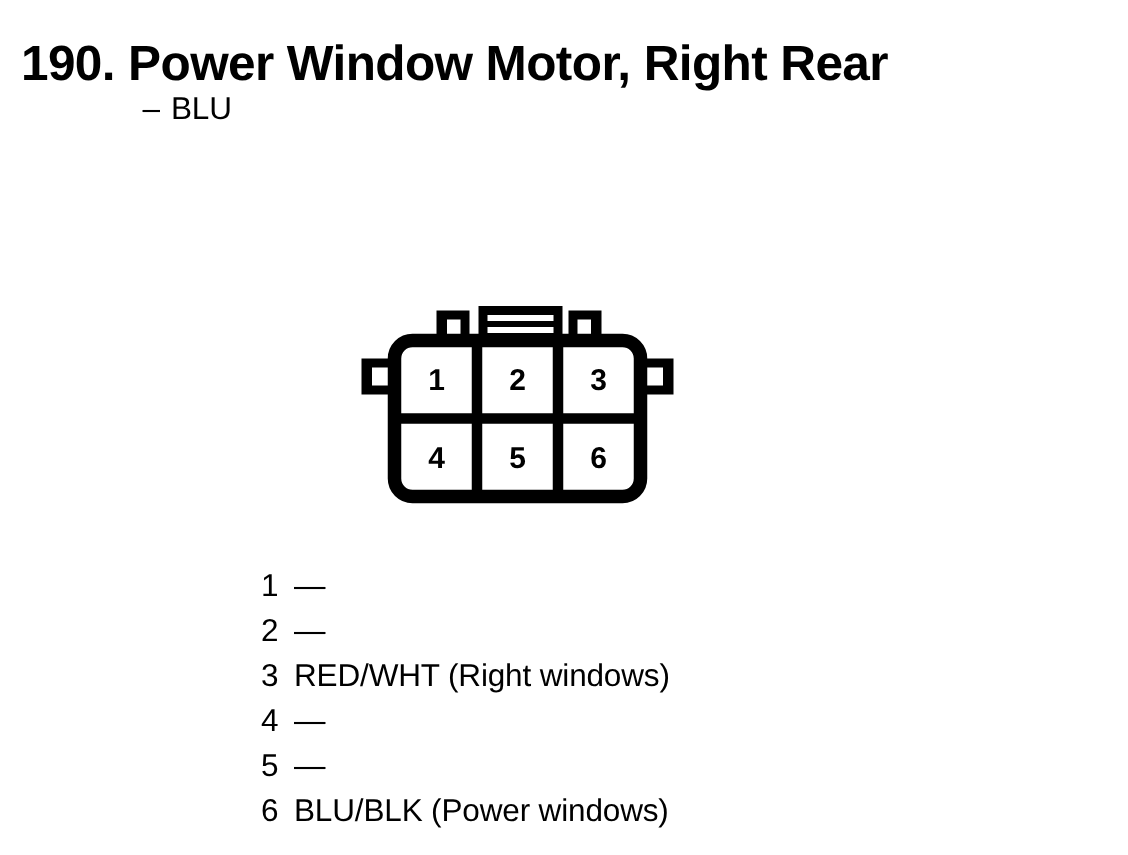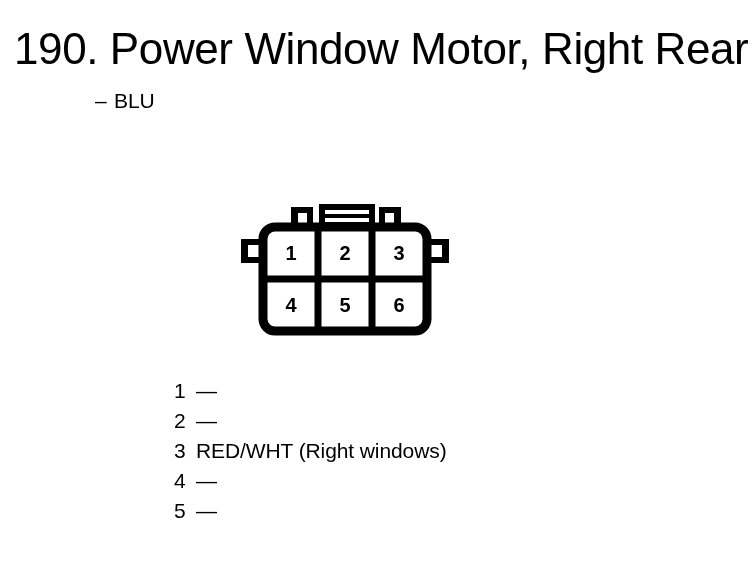--- a/index.html
+++ b/index.html
@@ -15,32 +15,32 @@
     font-family: "Liberation Sans", sans-serif;
     color: #000000;
     -webkit-font-smoothing: none;
   }
 
   
   #page-title {
     position: absolute;
     left: 14px;
     top: 24px;
-    font-size: 44px;
-    font-weight: normal;
+    font-size: 33px;
+    font-weight: bold;
     letter-spacing: -0.4px;
     white-space: nowrap;
     line-height: 1.12;
   }
 
   
   #attr-list {
     position: absolute;
     left: 95px;
-    top: 88px;
+    top: 60px;
     font-size: 21px;
     line-height: 26px;
     letter-spacing: -0.1px;
   }
   #attr-list .attr-row {
     white-space: nowrap;
   }
   #attr-list .dash {
     display: inline-block;
     width: 19px;
@@ -150,13 +150,16 @@
   </div>
   <div class="pin-row">
     <span class="pin-no">3</span><span class="pin-desc">RED/WHT (Right windows)</span>
   </div>
   <div class="pin-row">
     <span class="pin-no">4</span><span class="pin-desc">—</span>
   </div>
   <div class="pin-row">
     <span class="pin-no">5</span><span class="pin-desc">—</span>
   </div>
+  <div class="pin-row">
+    <span class="pin-no">6</span><span class="pin-desc">BLU/BLK (Power windows)</span>
+  </div>
 </div>
 
 </body></html>

